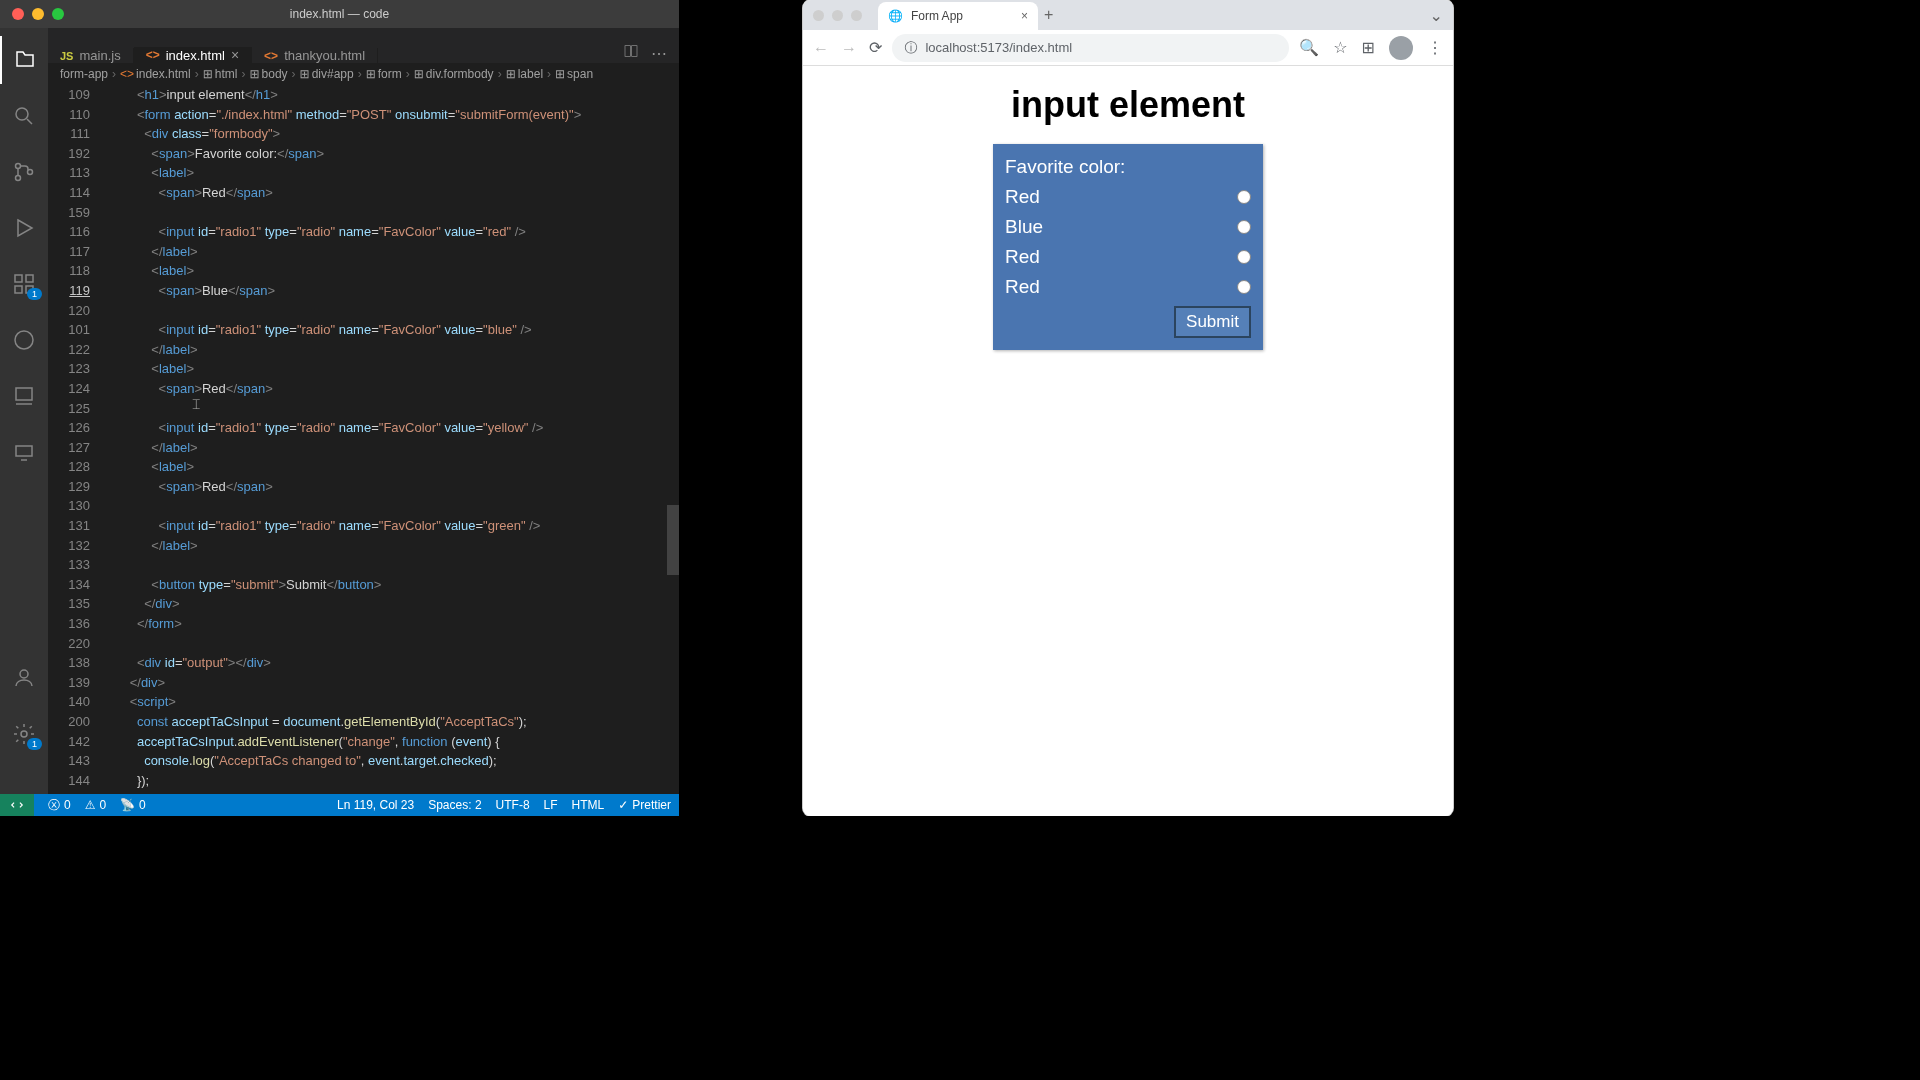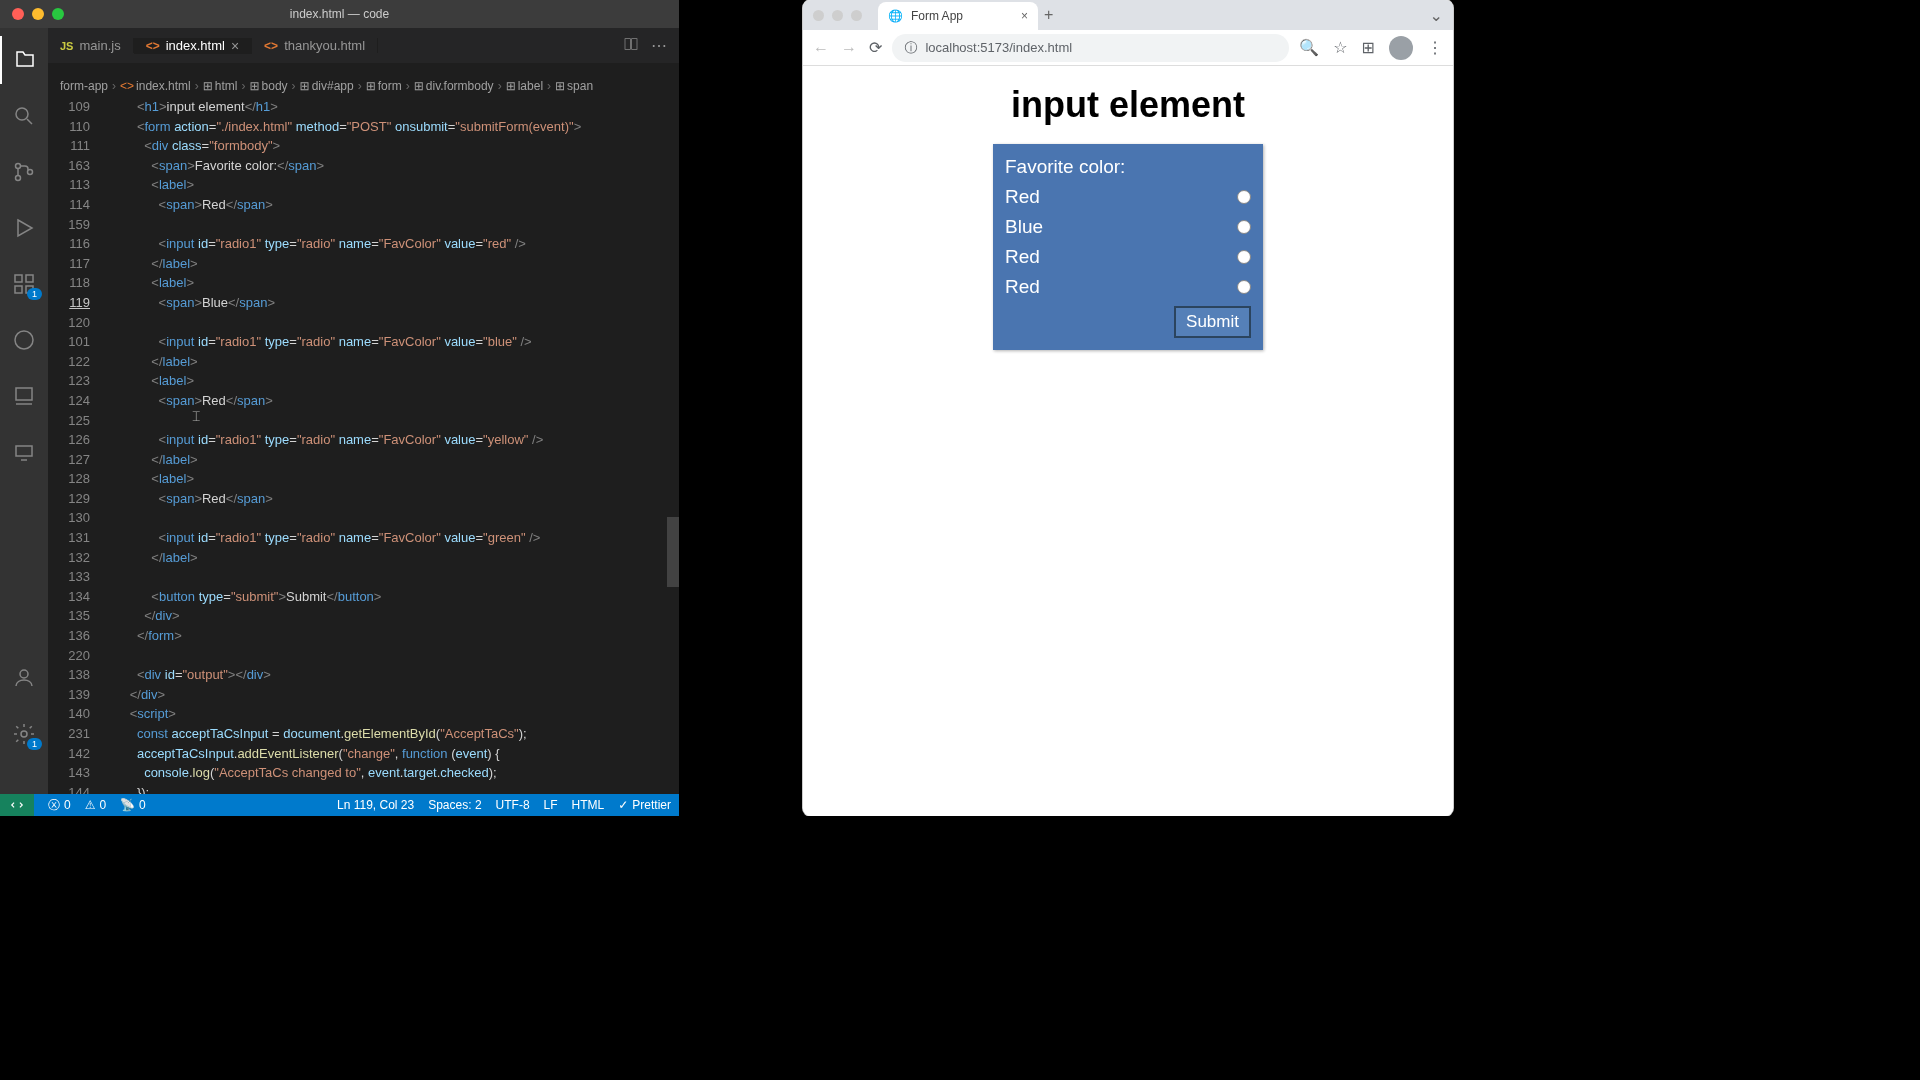--- a/index.html
+++ b/index.html
@@ -17,30 +17,30 @@
 
 .vscode-body { display: flex; flex: 1; overflow: hidden; }
 .activity-bar { width: 48px; background: #333333; display: flex; flex-direction: column; align-items: center; padding-top: 8px; gap: 8px; position: relative; }
 .ab-icon { width: 48px; height: 48px; display: flex; align-items: center; justify-content: center; color: #858585; position: relative; cursor: pointer; }
 .ab-icon.active { color: #fff; border-left: 2px solid #fff; }
 .ab-icon svg { width: 24px; height: 24px; stroke: currentColor; fill: none; stroke-width: 1.5; }
 .ab-bottom { position: absolute; bottom: 36px; display: flex; flex-direction: column; gap: 8px; }
 .badge { position: absolute; bottom: 8px; right: 6px; background: #007acc; color: #fff; font-size: 9px; border-radius: 8px; padding: 1px 5px; }
 
 .editor-area { flex: 1; display: flex; flex-direction: column; background: #1e1e1e; overflow: hidden; }
-.tabs-bar { height: 35px; background: #252526; display: flex; align-items: center; }
+.tabs-bar { height: 35px; background: #252526; display: flex; align-items: flex-end; }
 .tab { display: flex; align-items: center; padding: 0 12px; color: #969696; font-size: 13px; gap: 6px; border-right: 1px solid #1e1e1e; cursor: pointer; }
 .tab.active { background: #1e1e1e; color: #fff; }
 .tab .file-icon { color: #e37933; font-size: 12px; font-weight: bold; }
 .tab .js-icon { color: #cbcb41; font-size: 11px; font-weight: bold; }
 .tab .close { color: #969696; font-size: 14px; }
 .tabs-right { margin-left: auto; display: flex; align-items: center; gap: 12px; padding-right: 12px; color: #969696; }
 .tabs-right svg { width: 16px; height: 16px; stroke: currentColor; fill: none; }
 
-.breadcrumb { height: 22px; display: flex; align-items: center; padding: 0 12px; color: #a0a0a0; font-size: 12px; gap: 2px; overflow: hidden; margin-top: 12px; }
+.breadcrumb { height: 22px; display: flex; align-items: center; padding: 0 12px; color: #a0a0a0; font-size: 12px; gap: 2px; overflow: hidden; }
 .bc-sep { color: #666; margin: 0 2px; }
 .bc-icon { color: #e37933; }
 
 .code-area { flex: 1; display: flex; font-family: Menlo, Monaco, "Courier New", monospace; font-size: 13px; line-height: 19.6px; overflow: hidden; position: relative; }
 .gutter { width: 60px; text-align: right; padding-right: 18px; color: #858585; background: #1e1e1e; user-select: none; }
 .gutter .ln { height: 19.6px; }
 .gutter .ln.active { color: #c6c6c6; text-decoration: underline; }
 .code { flex: 1; color: #d4d4d4; white-space: pre; position: relative; }
 .code-line { height: 19.6px; }
 .t-tag { color: #569cd6; }
@@ -213,21 +213,21 @@
           <span class="bc-sep">›</span>
         <span>⊞</span> 
           <span>span</span>
       </div>
 
       <div class="code-area">
         <div class="gutter" id="gutter">
             <div class="ln">109</div>
             <div class="ln">110</div>
             <div class="ln">111</div>
-            <div class="ln">163</div>
+            <div class="ln">192</div>
             <div class="ln">113</div>
             <div class="ln">114</div>
             <div class="ln">159</div>
             <div class="ln">116</div>
             <div class="ln">117</div>
             <div class="ln">118</div>
             <div class="ln active">119</div>
             <div class="ln">120</div>
             <div class="ln">101</div>
             <div class="ln">122</div>
@@ -242,21 +242,21 @@
             <div class="ln">131</div>
             <div class="ln">132</div>
             <div class="ln">133</div>
             <div class="ln">134</div>
             <div class="ln">135</div>
             <div class="ln">136</div>
             <div class="ln">220</div>
             <div class="ln">138</div>
             <div class="ln">139</div>
             <div class="ln">140</div>
-            <div class="ln">231</div>
+            <div class="ln">200</div>
             <div class="ln">142</div>
             <div class="ln">143</div>
             <div class="ln">144</div>
           </div>
         <div class="code" id="code"><div class="code-line">        <span class="t-punct">&lt;</span><span class="t-tag">h1</span><span class="t-punct">&gt;</span>input element<span class="t-punct">&lt;/</span><span class="t-tag">h1</span><span class="t-punct">&gt;</span></div><div class="code-line">        <span class="t-punct">&lt;</span><span class="t-tag">form</span> <span class="t-attr">action</span>=<span class="t-str">"./index.html"</span> <span class="t-attr">method</span>=<span class="t-str">"POST"</span> <span class="t-attr">onsubmit</span>=<span class="t-str">"submitForm(event)"</span><span class="t-punct">&gt;</span></div><div class="code-line">          <span class="t-punct">&lt;</span><span class="t-tag">div</span> <span class="t-attr">class</span>=<span class="t-str">"formbody"</span><span class="t-punct">&gt;</span></div><div class="code-line">            <span class="t-punct">&lt;</span><span class="t-tag">span</span><span class="t-punct">&gt;</span>Favorite color:<span class="t-punct">&lt;/</span><span class="t-tag">span</span><span class="t-punct">&gt;</span></div><div class="code-line">            <span class="t-punct">&lt;</span><span class="t-tag">label</span><span class="t-punct">&gt;</span></div><div class="code-line">              <span class="t-punct">&lt;</span><span class="t-tag">span</span><span class="t-punct">&gt;</span>Red<span class="t-punct">&lt;/</span><span class="t-tag">span</span><span class="t-punct">&gt;</span></div><div class="code-line"></div><div class="code-line">              <span class="t-punct">&lt;</span><span class="t-tag">input</span> <span class="t-attr">id</span>=<span class="t-str">"radio1"</span> <span class="t-attr">type</span>=<span class="t-str">"radio"</span> <span class="t-attr">name</span>=<span class="t-str">"FavColor"</span> <span class="t-attr">value</span>=<span class="t-str">"red"</span> <span class="t-punct">/&gt;</span></div><div class="code-line">            <span class="t-punct">&lt;/</span><span class="t-tag">label</span><span class="t-punct">&gt;</span></div><div class="code-line">            <span class="t-punct">&lt;</span><span class="t-tag">label</span><span class="t-punct">&gt;</span></div><div class="code-line">              <span class="t-punct">&lt;</span><span class="t-tag">span</span><span class="t-punct">&gt;</span>Blue<span class="t-punct">&lt;/</span><span class="t-tag">span</span><span class="t-punct">&gt;</span></div><div class="code-line"></div><div class="code-line">              <span class="t-punct">&lt;</span><span class="t-tag">input</span> <span class="t-attr">id</span>=<span class="t-str">"radio1"</span> <span class="t-attr">type</span>=<span class="t-str">"radio"</span> <span class="t-attr">name</span>=<span class="t-str">"FavColor"</span> <span class="t-attr">value</span>=<span class="t-str">"blue"</span> <span class="t-punct">/&gt;</span></div><div class="code-line">            <span class="t-punct">&lt;/</span><span class="t-tag">label</span><span class="t-punct">&gt;</span></div><div class="code-line">            <span class="t-punct">&lt;</span><span class="t-tag">label</span><span class="t-punct">&gt;</span></div><div class="code-line">              <span class="t-punct">&lt;</span><span class="t-tag">span</span><span class="t-punct">&gt;</span>Red<span class="t-punct">&lt;/</span><span class="t-tag">span</span><span class="t-punct">&gt;</span></div><div class="code-line"></div><div class="code-line">              <span class="t-punct">&lt;</span><span class="t-tag">input</span> <span class="t-attr">id</span>=<span class="t-str">"radio1"</span> <span class="t-attr">type</span>=<span class="t-str">"radio"</span> <span class="t-attr">name</span>=<span class="t-str">"FavColor"</span> <span class="t-attr">value</span>=<span class="t-str">"yellow"</span> <span class="t-punct">/&gt;</span></div><div class="code-line">            <span class="t-punct">&lt;/</span><span class="t-tag">label</span><span class="t-punct">&gt;</span></div><div class="code-line">            <span class="t-punct">&lt;</span><span class="t-tag">label</span><span class="t-punct">&gt;</span></div><div class="code-line">              <span class="t-punct">&lt;</span><span class="t-tag">span</span><span class="t-punct">&gt;</span>Red<span class="t-punct">&lt;/</span><span class="t-tag">span</span><span class="t-punct">&gt;</span></div><div class="code-line"></div><div class="code-line">              <span class="t-punct">&lt;</span><span class="t-tag">input</span> <span class="t-attr">id</span>=<span class="t-str">"radio1"</span> <span class="t-attr">type</span>=<span class="t-str">"radio"</span> <span class="t-attr">name</span>=<span class="t-str">"FavColor"</span> <span class="t-attr">value</span>=<span class="t-str">"green"</span> <span class="t-punct">/&gt;</span></div><div class="code-line">            <span class="t-punct">&lt;/</span><span class="t-tag">label</span><span class="t-punct">&gt;</span></div><div class="code-line"></div><div class="code-line">            <span class="t-punct">&lt;</span><span class="t-tag">button</span> <span class="t-attr">type</span>=<span class="t-str">"submit"</span><span class="t-punct">&gt;</span>Submit<span class="t-punct">&lt;/</span><span class="t-tag">button</span><span class="t-punct">&gt;</span></div><div class="code-line">          <span class="t-punct">&lt;/</span><span class="t-tag">div</span><span class="t-punct">&gt;</span></div><div class="code-line">        <span class="t-punct">&lt;/</span><span class="t-tag">form</span><span class="t-punct">&gt;</span></div><div class="code-line"></div><div class="code-line">        <span class="t-punct">&lt;</span><span class="t-tag">div</span> <span class="t-attr">id</span>=<span class="t-str">"output"</span><span class="t-punct">&gt;&lt;/</span><span class="t-tag">div</span><span class="t-punct">&gt;</span></div><div class="code-line">      <span class="t-punct">&lt;/</span><span class="t-tag">div</span><span class="t-punct">&gt;</span></div><div class="code-line">      <span class="t-punct">&lt;</span><span class="t-tag">script</span><span class="t-punct">&gt;</span></div><div class="code-line">        <span class="t-kw">const</span> <span class="t-var">acceptTaCsInput</span> = <span class="t-var">document</span>.<span class="t-fn">getElementById</span>(<span class="t-str">"AcceptTaCs"</span>);</div><div class="code-line">        <span class="t-var">acceptTaCsInput</span>.<span class="t-fn">addEventListener</span>(<span class="t-str">"change"</span>, <span class="t-kw">function</span> (<span class="t-var">event</span>) {</div><div class="code-line">          <span class="t-var">console</span>.<span class="t-fn">log</span>(<span class="t-str">"AcceptTaCs changed to"</span>, <span class="t-var">event</span>.<span class="t-var">target</span>.<span class="t-var">checked</span>);</div><div class="code-line">        });</div></div>
         <div class="cursor-mark">⌶</div>
         <div class="minimap">
             <div class="minimap-thumb"></div>
           </div>
       </div>

